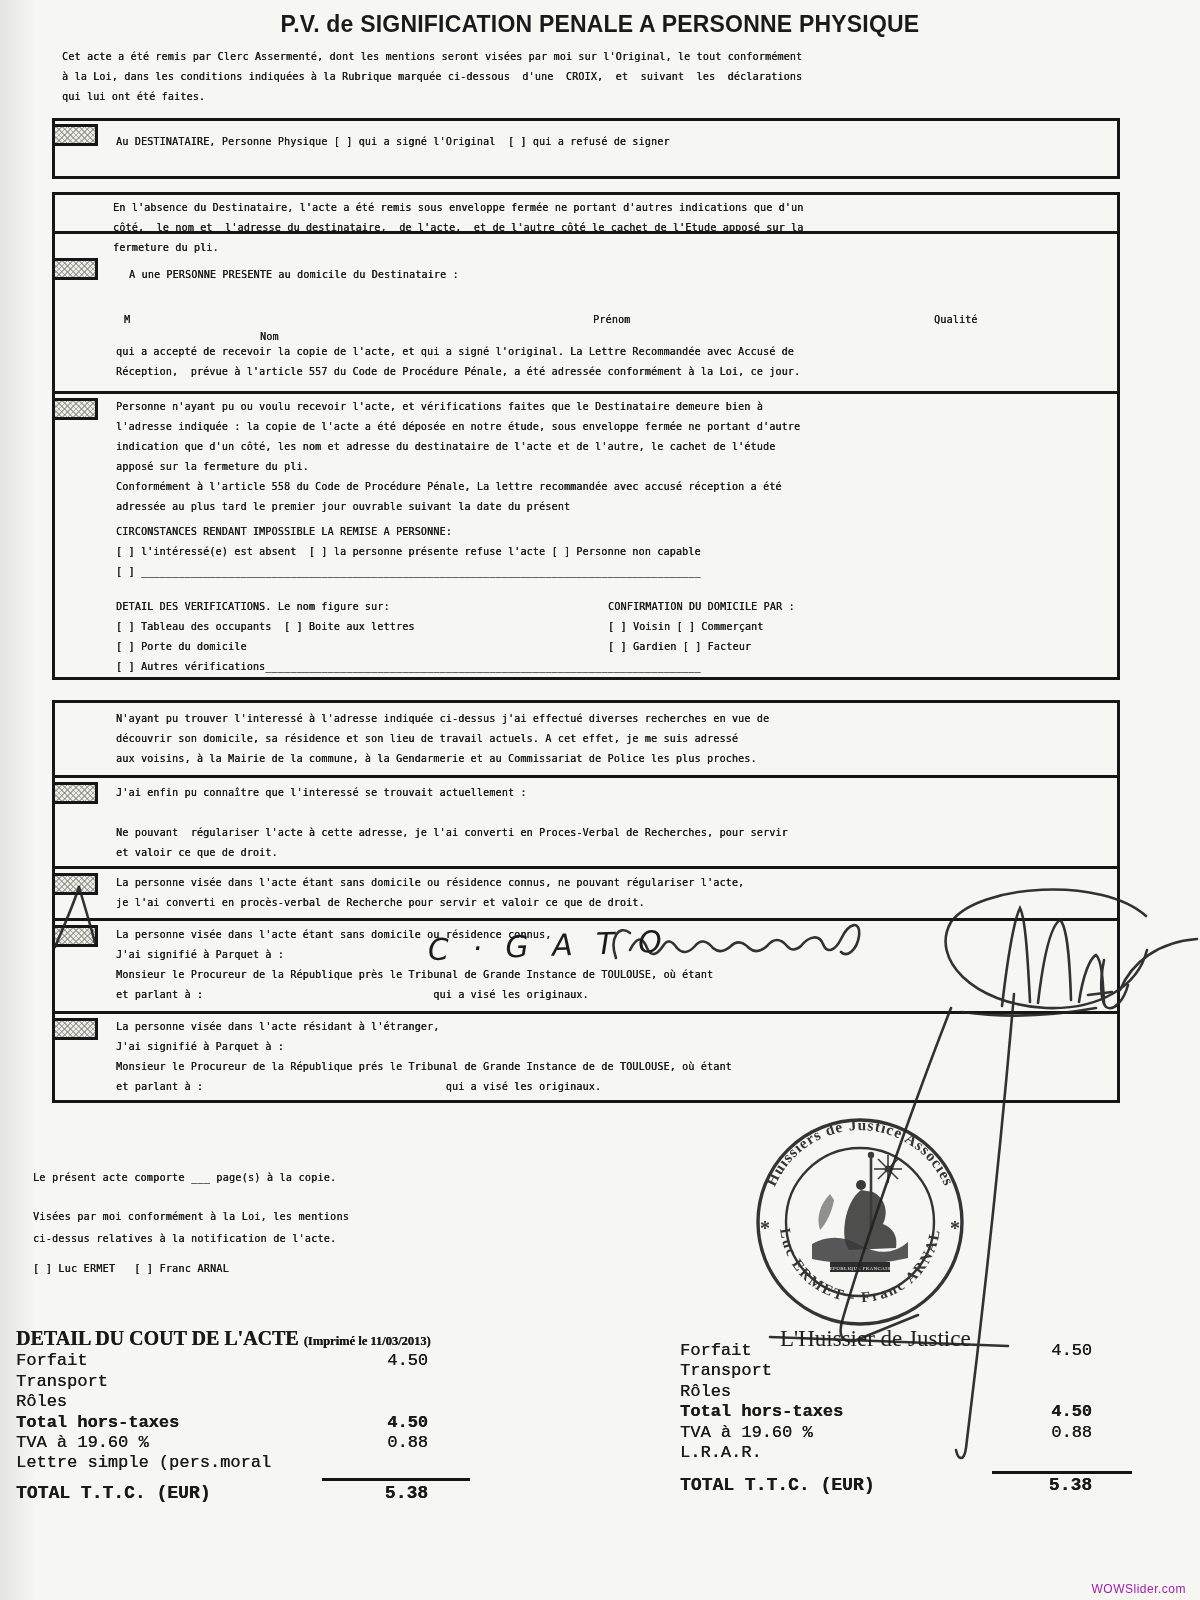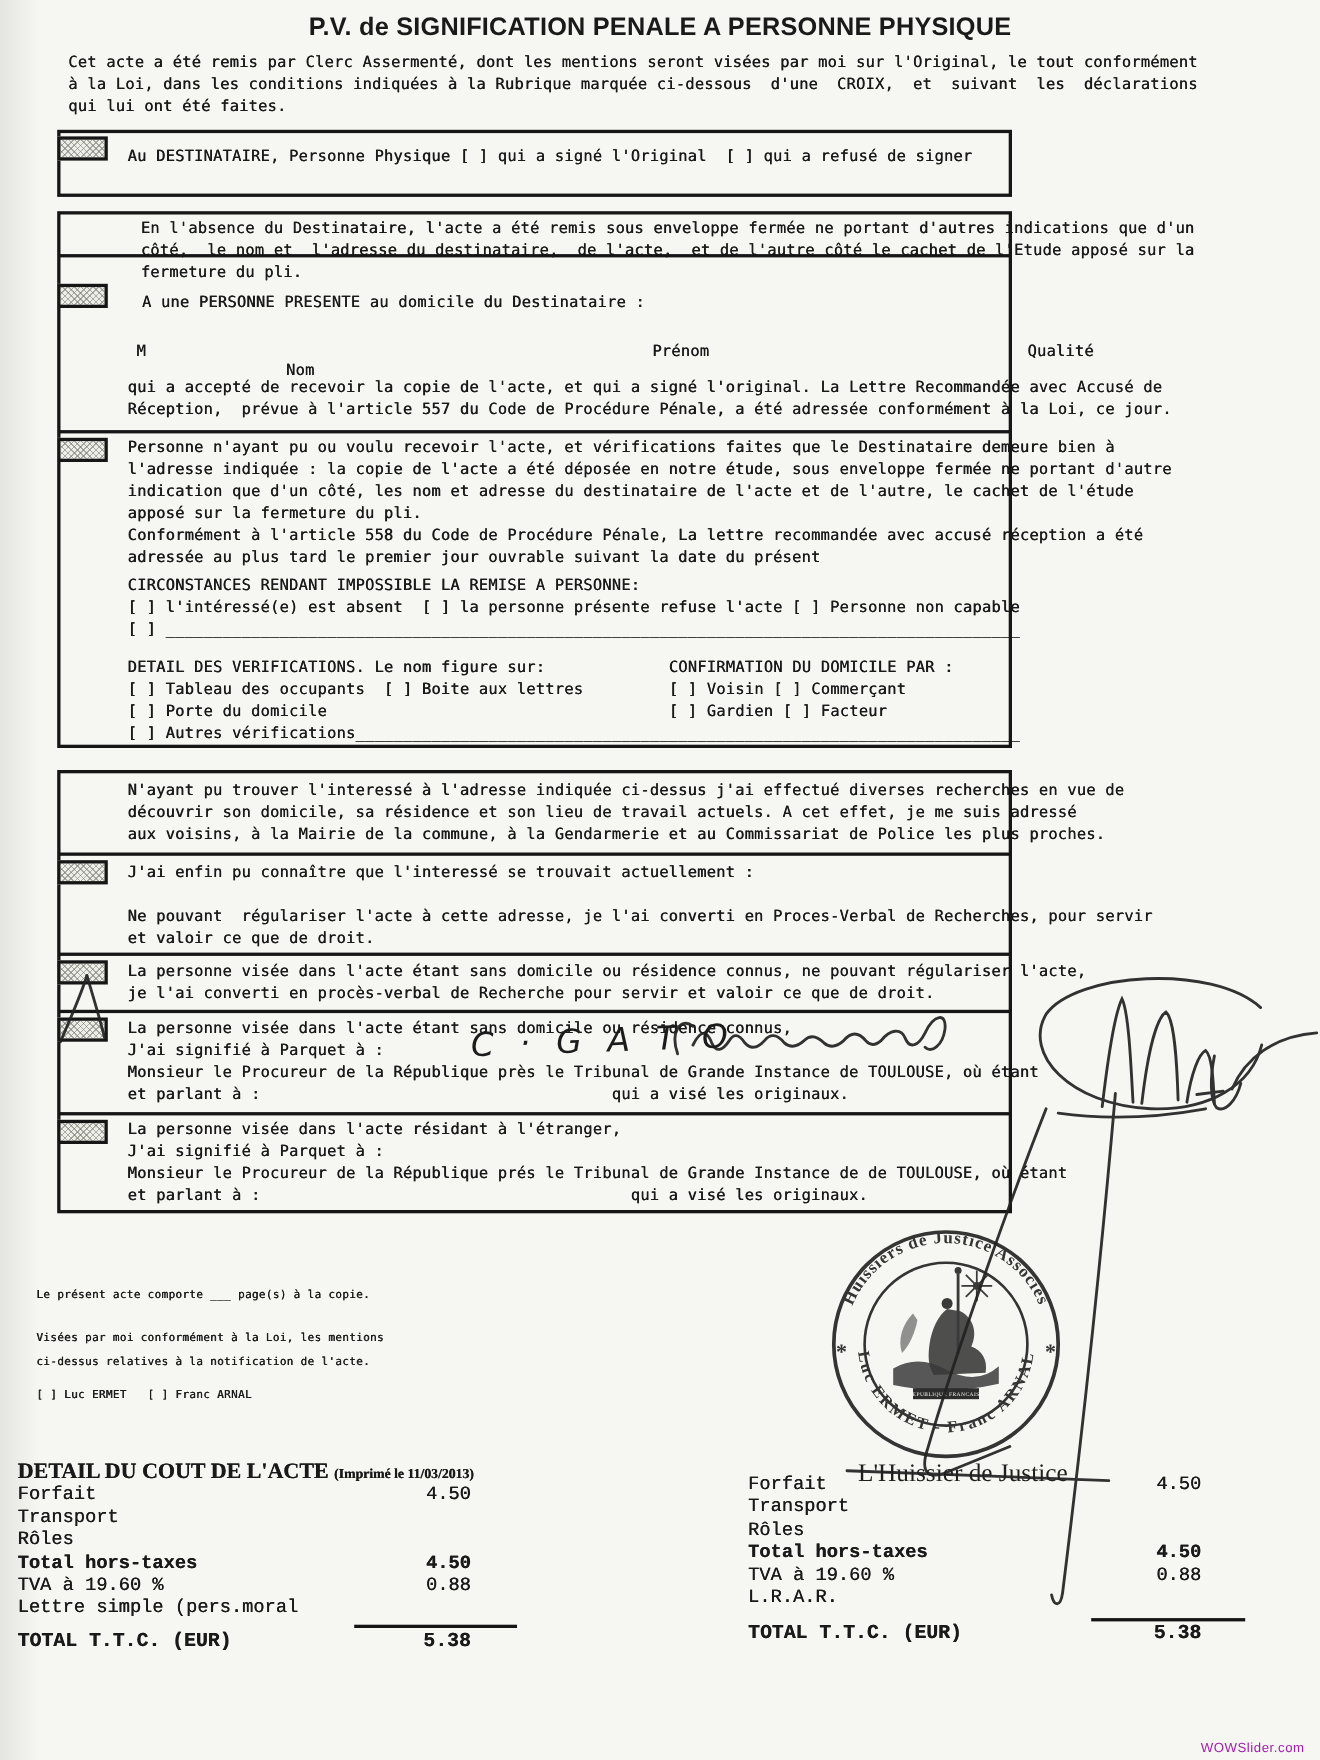--- a/index.html
+++ b/index.html
@@ -2,26 +2,26 @@
 <html><head>
 <meta charset="utf-8">
 <style>
   html,body{margin:0;padding:0;background:#e9e9e6;}
   .page{position:relative;width:1200px;height:1600px;margin:0 auto;background:#f6f6f3;overflow:hidden;
         font-family:"DejaVu Sans Mono",monospace;color:#1a1a1a;}
   .edge{position:absolute;left:0;top:0;width:36px;height:100%;
         background:linear-gradient(90deg,#e4e4e0,rgba(246,246,243,0));}
   .title{position:absolute;top:11px;left:0;width:100%;text-align:center;
          font-family:"Liberation Sans",sans-serif;font-weight:bold;font-size:23px;letter-spacing:.2px;}
-  .mono{font-size:14px;letter-spacing:.2px;line-height:20px;white-space:pre;
+  .mono{font-size:10px;letter-spacing:.2px;line-height:20px;white-space:pre;
         text-shadow:.3px 0 0 currentColor;}
   .mono16{font-size:10px;letter-spacing:.3px;line-height:22px;white-space:pre;
         text-shadow:.3px 0 0 currentColor;}
   .abs{position:absolute;}
-  .box{position:absolute;left:52px;width:868px;border:3px solid #161616;box-sizing:border-box;}
+  .box{position:absolute;left:52px;width:1068px;border:3px solid #161616;box-sizing:border-box;}
   #box1{top:118px;height:61px;}
   #box2{top:192px;height:488px;}
   #box3{top:700px;height:403px;}
   .divider{position:absolute;left:-1px;right:-1px;border-top:3px solid #161616;height:0;}
   .cbx{position:absolute;left:-3px;width:46px;height:22px;border:3px solid #161616;box-sizing:border-box;
        background-color:#eeeee8;
        background-image:repeating-linear-gradient(45deg,rgba(115,115,110,.55) 0 1px,transparent 1px 4px),
                         repeating-linear-gradient(135deg,rgba(115,115,110,.55) 0 1px,transparent 1px 4px);}
   .fees{font-family:"Liberation Mono",monospace;font-size:17px;line-height:20.4px;
         text-shadow:.3px 0 0 currentColor;}
@@ -52,21 +52,21 @@
   <div class="abs mono" style="left:62px;top:47px;">Cet acte a été remis par Clerc Assermenté, dont les mentions seront visées par moi sur l'Original, le tout conformément
 à la Loi, dans les conditions indiquées à la Rubrique marquée ci-dessous  d'une  CROIX,  et  suivant  les  déclarations
 qui lui ont été faites.</div>
 
   <div class="box" id="box1">
     <span class="cbx" style="top:3px;"></span>
     <div class="abs mono" style="left:61px;top:11px;">Au DESTINATAIRE, Personne Physique [ ] qui a signé l'Original  [ ] qui a refusé de signer</div>
   </div>
 
   <div class="box" id="box2">
-    <div class="abs mono" style="left:73px;top:3px;">En l'absence du Destinataire, l'acte a été remis sous enveloppe fermée ne portant d'autres indications que d'un
+    <div class="abs mono" style="left:58px;top:3px;">En l'absence du Destinataire, l'acte a été remis sous enveloppe fermée ne portant d'autres indications que d'un
 côté,  le nom et  l'adresse du destinataire,  de l'acte,  et de l'autre côté le cachet de l'Etude apposé sur la
 fermeture du pli.</div>
     <div class="divider" style="top:36px;"></div>
 
     <span class="cbx" style="top:63px;"></span>
     <div class="abs mono" style="left:74px;top:70px;">A une PERSONNE PRESENTE au domicile du Destinataire :</div>
 
     <div>
       <span class="abs mono" style="left:69px;top:115px;">M</span>
       <span class="abs mono" style="left:205px;top:132px;">Nom</span>

